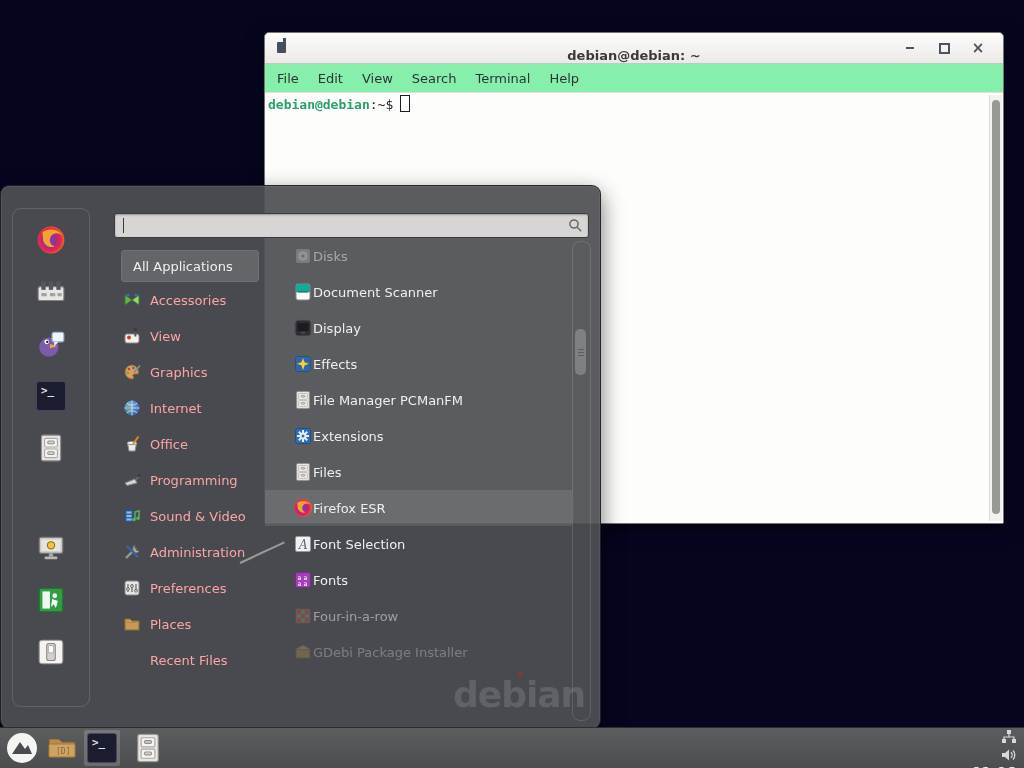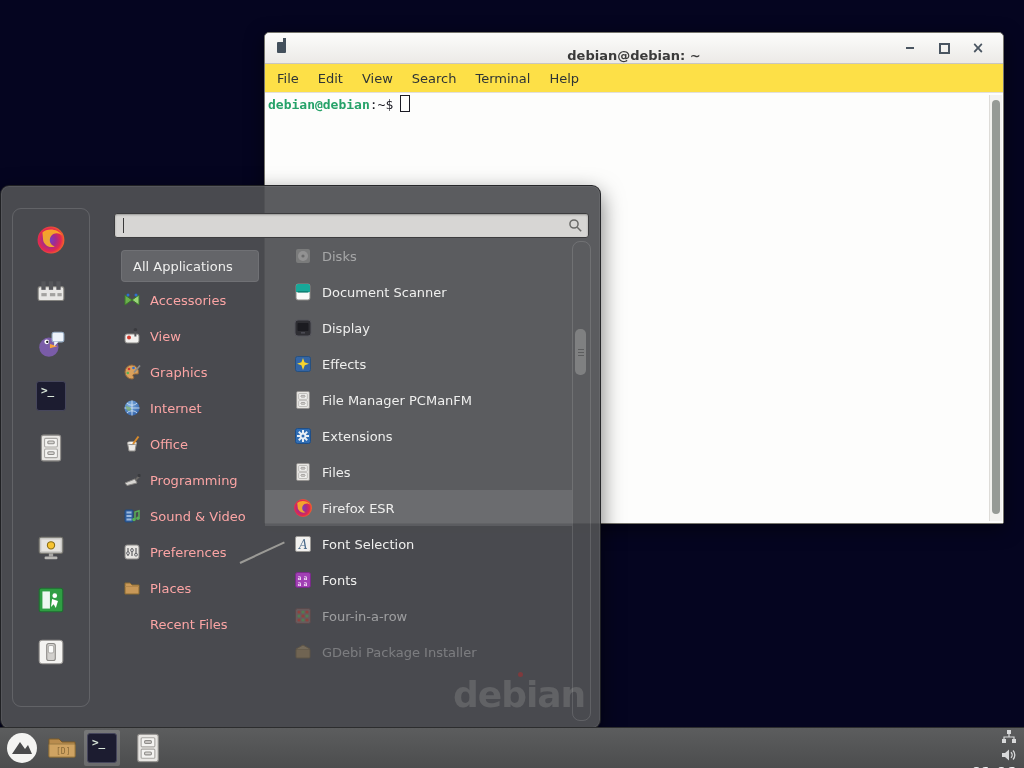--- a/index.html
+++ b/index.html
@@ -13,21 +13,21 @@
             border-bottom:1px solid #c9c6c1;border-radius:5px 5px 0 0;
             display:flex;align-items:flex-end;justify-content:center;}
   .titlebar .wicon{position:absolute;left:12px;top:9px;width:9px;height:11px;background:#44505c;border-radius:1px;}
   .titlebar .wicon:before{content:"";position:absolute;left:6px;top:-4px;width:3px;height:5px;background:#44505c;}
   .title{font-size:13px;font-weight:bold;color:#3a3a3a;}
   .winbtn{position:absolute;top:0;height:30px;width:22px;display:flex;align-items:center;justify-content:center;cursor:default;}
   .wb-min{right:82px;} .wb-max{right:48px;} .wb-close{right:14px;}
   .glyph-min{width:8px;height:2px;background:#4a5561;}
   .glyph-max{width:7px;height:7px;border:2px solid #4a5561;}
   .glyph-close{font-size:15px;font-weight:bold;color:#4a5561;line-height:1;}
-  .menubar{height:28px;background:#fde047;border-bottom:1px solid #e2dfda;display:flex;align-items:center;gap:19px;padding-left:12px;}
+  .menubar{height:28px;background:#86efac;border-bottom:1px solid #e2dfda;display:flex;align-items:center;gap:19px;padding-left:12px;}
   .menubar span{font-size:13px;color:#2e3436;}
   .termbody{position:relative;height:430px;background:#fdfdfc;font-family:"DejaVu Sans Mono","Liberation Mono",monospace;font-size:13px;}
   .promptline{position:absolute;left:3px;top:2px;white-space:pre;}
   .p-user{color:#26a269;font-weight:bold;}
   .p-path{color:#1b1b24;}
   .tcursor{display:inline-block;width:8px;height:15px;border:1px solid #1b1b24;vertical-align:-3px;margin-left:7px;}
   .tscroll{position:absolute;right:1px;top:2px;bottom:2px;width:12px;background:#f3f2f0;border-left:1px solid #dedcd8;}
   .tthumb{position:absolute;left:2px;top:5px;bottom:7px;width:8px;background:#969a96;border-radius:4px;}
 
   
@@ -51,21 +51,21 @@
   .cats{position:absolute;left:120px;top:64px;width:146px;}
   .cat-all{height:30px;display:flex;align-items:center;padding-left:11px;width:125px;
            background:rgba(255,255,255,0.15);border:1px solid rgba(255,255,255,0.08);border-radius:4px;
            color:#efefee;font-size:13px;}
   .catrow{height:36px;display:flex;align-items:center;gap:9px;padding-left:2px;color:#fca5a5;font-size:13px;}
   .cicon{width:18px;height:18px;flex:0 0 18px;}
   .cicon svg{width:18px;height:18px;}
   .catrow.noicon{padding-left:29px;}
 
   .approws{position:absolute;left:264px;top:52px;width:307px;}
-  .arow{height:36px;display:flex;align-items:center;gap:9px;padding-left:28px;color:#efefee;font-size:13px;}
+  .arow{height:36px;display:flex;align-items:center;padding-left:28px;color:#efefee;font-size:13px;}
   .arow.sel{background:rgba(255,255,255,0.10);}
   .arow.dim{opacity:0.5;}
   .arow.dim2{opacity:0.3;}
   .aicon{width:20px;height:20px;flex:0 0 20px;}
   .aicon svg{width:20px;height:20px;}
 
   .ascroll{position:absolute;left:571px;top:55px;width:17px;height:478px;
            border:1px solid rgba(255,255,255,0.13);border-radius:8px;}
   .athumb{position:absolute;left:2px;top:87px;width:11px;height:46px;background:#7f8081;border-radius:5px;
           display:flex;flex-direction:column;align-items:center;justify-content:center;gap:2px;}
@@ -281,20 +281,28 @@
         <span class="cicon"><svg viewBox="0 0 18 18">
               <rect x="2" y="3" width="8" height="12" rx="1" fill="#3465a4" stroke="#204a80"></rect>
               <rect x="3.5" y="4.5" width="5" height="2" fill="#9ab8dd"></rect>
               <rect x="3.5" y="8" width="5" height="2" fill="#9ab8dd"></rect>
               <rect x="3.5" y="11.5" width="5" height="2" fill="#9ab8dd"></rect>
               <path d="M12 12 V5 l4-1.2 v7" fill="none" stroke="#58b058" stroke-width="1.5"></path>
               <circle cx="11" cy="12.5" r="1.8" fill="#58b058"></circle>
               <circle cx="15" cy="11.3" r="1.8" fill="#58b058"></circle>
             </svg></span>
         <span>Sound &amp; Video</span>
+      </div>
+      <div class="catrow">
+        <span class="cicon"><svg viewBox="0 0 18 18">
+              <path d="M3 15 L13 5" stroke="#9a9896" stroke-width="2.4"></path>
+              <path d="M12 2 a4 4 0 0 0 4 6 l-2 2 a5.5 5.5 0 0 1 -4-6 Z" fill="#b8b6b3" stroke="#7a7876"></path>
+              <path d="M4 3 L15 14" stroke="#3465a4" stroke-width="2.4"></path>
+            </svg></span>
+        <span>Administration</span>
       </div>
       <div class="catrow">
         <span class="cicon"><svg viewBox="0 0 18 18">
               <rect x="2" y="2" width="14" height="14" rx="2" fill="#e8e6e3" stroke="#8a8886"></rect>
               <path d="M5 5 v8 M9 5 v8 M13 5 v8" stroke="#55565a" stroke-width="1.1"></path>
               <rect x="3.8" y="9" width="2.4" height="2.4" rx="0.5" fill="#fff" stroke="#55565a"></rect>
               <rect x="7.8" y="6" width="2.4" height="2.4" rx="0.5" fill="#fff" stroke="#55565a"></rect>
               <rect x="11.8" y="10.5" width="2.4" height="2.4" rx="0.5" fill="#fff" stroke="#55565a"></rect>
             </svg></span>
         <span>Preferences</span>

